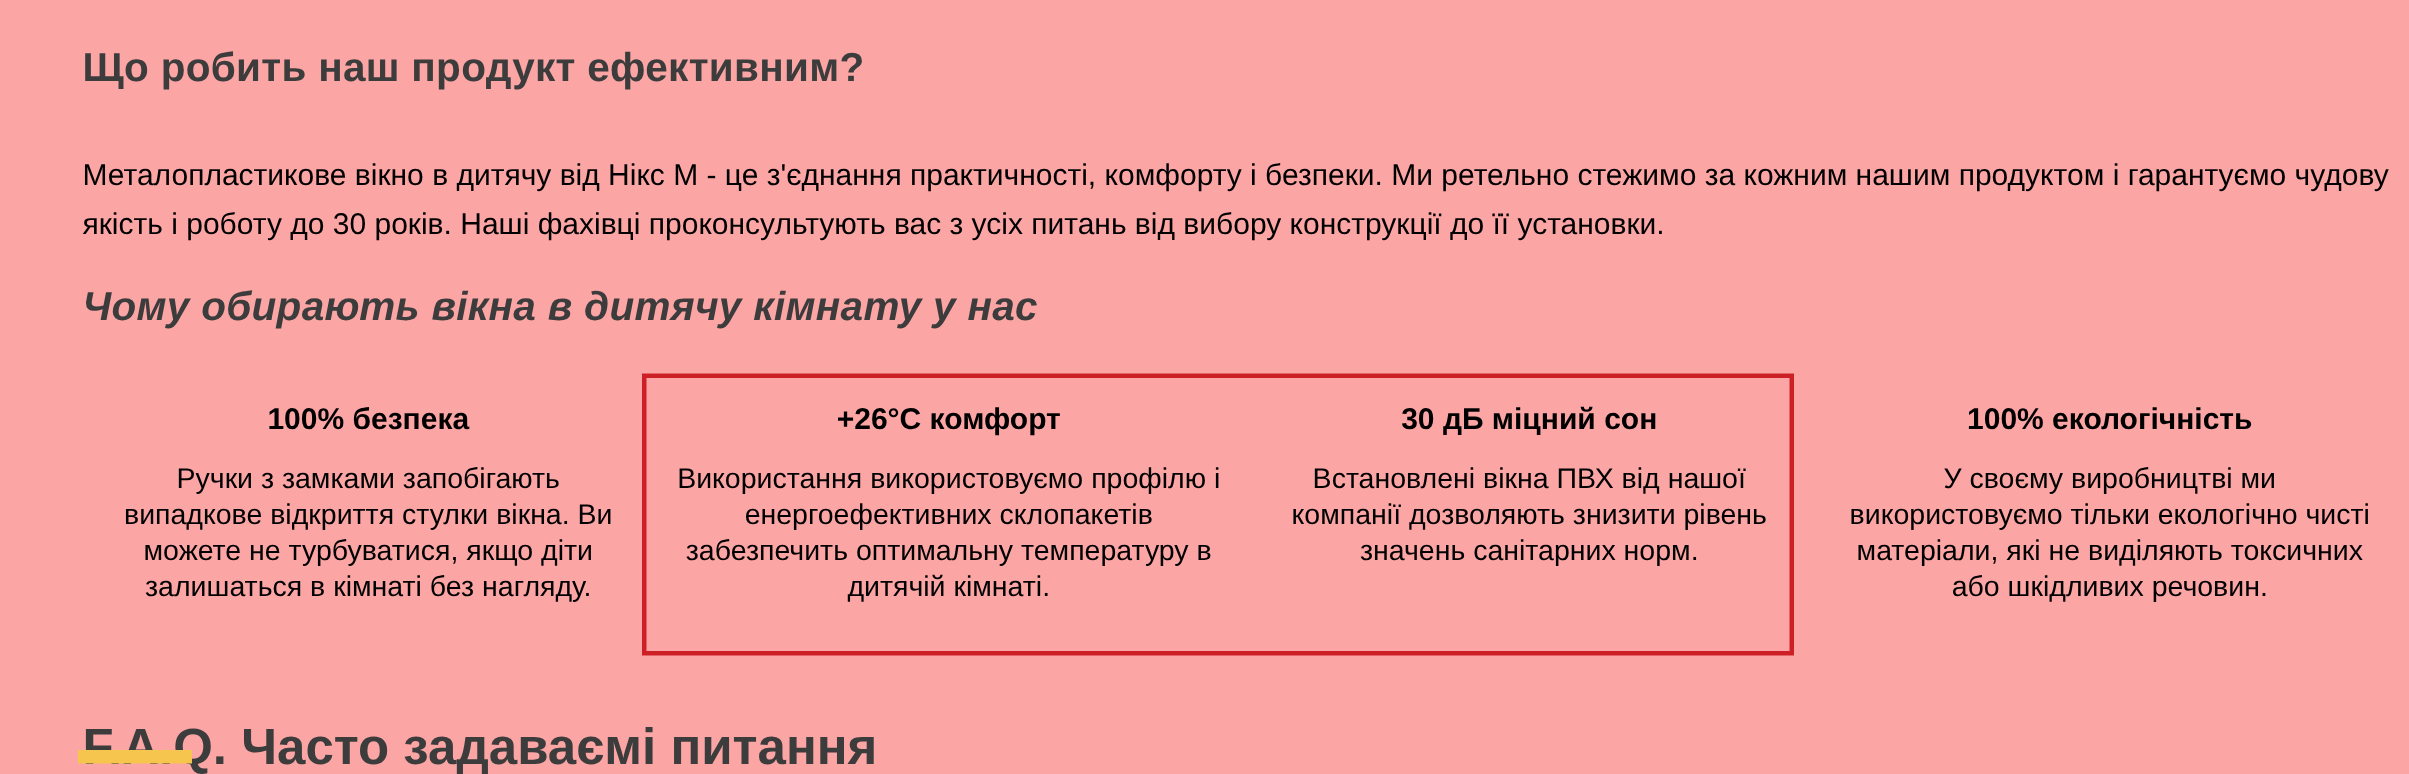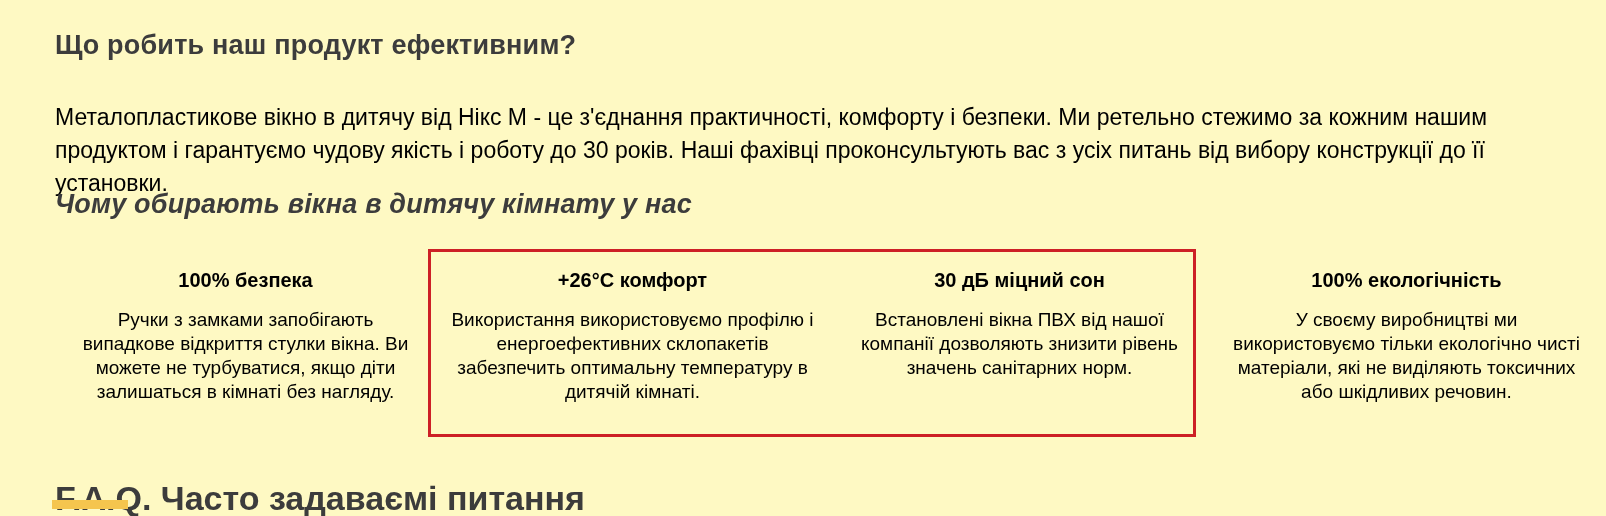--- a/index.html
+++ b/index.html
@@ -2,33 +2,33 @@
 <html lang="uk"><head>
 <meta charset="utf-8">
 <style>
   * { margin: 0; padding: 0; box-sizing: border-box; }
   html, body {
     width: 1606px; height: 516px;
     background: #ffffff;
     font-family: "Liberation Sans", sans-serif;
     overflow: hidden;
   }
-  .page { position: relative; width: 1606px; height: 516px; background: #fef9c3; }
+  .page { position: relative; width: 1606px; height: 516px; background: #fca5a5; }
 
   .section-heading {
     position: absolute; left: 55px;
     font-size: 27px; font-weight: 700; color: #3c3c3c;
     letter-spacing: 0.2px; white-space: nowrap;
   }
   .heading-effective { top: 30px; }
   .heading-why { top: 189px; font-style: italic; }
 
   .intro-paragraph {
     position: absolute; left: 55px; top: 101px; width: 1548px;
-    font-size: 23px; line-height: 33px; color: #000000;
+    font-size: 20px; line-height: 33px; color: #000000;
   }
 
   .features-row {
     position: absolute; left: 52px; top: 249px; width: 1548px; height: 136px;
     display: flex;
   }
   .feature-card { flex: 1 1 0; text-align: center; padding-top: 20px; }
   .feature-title { font-size: 20px; font-weight: 700; color: #000000; }
   .feature-text { margin-top: 16px; font-size: 19px; line-height: 24px; color: #000000; }
 

